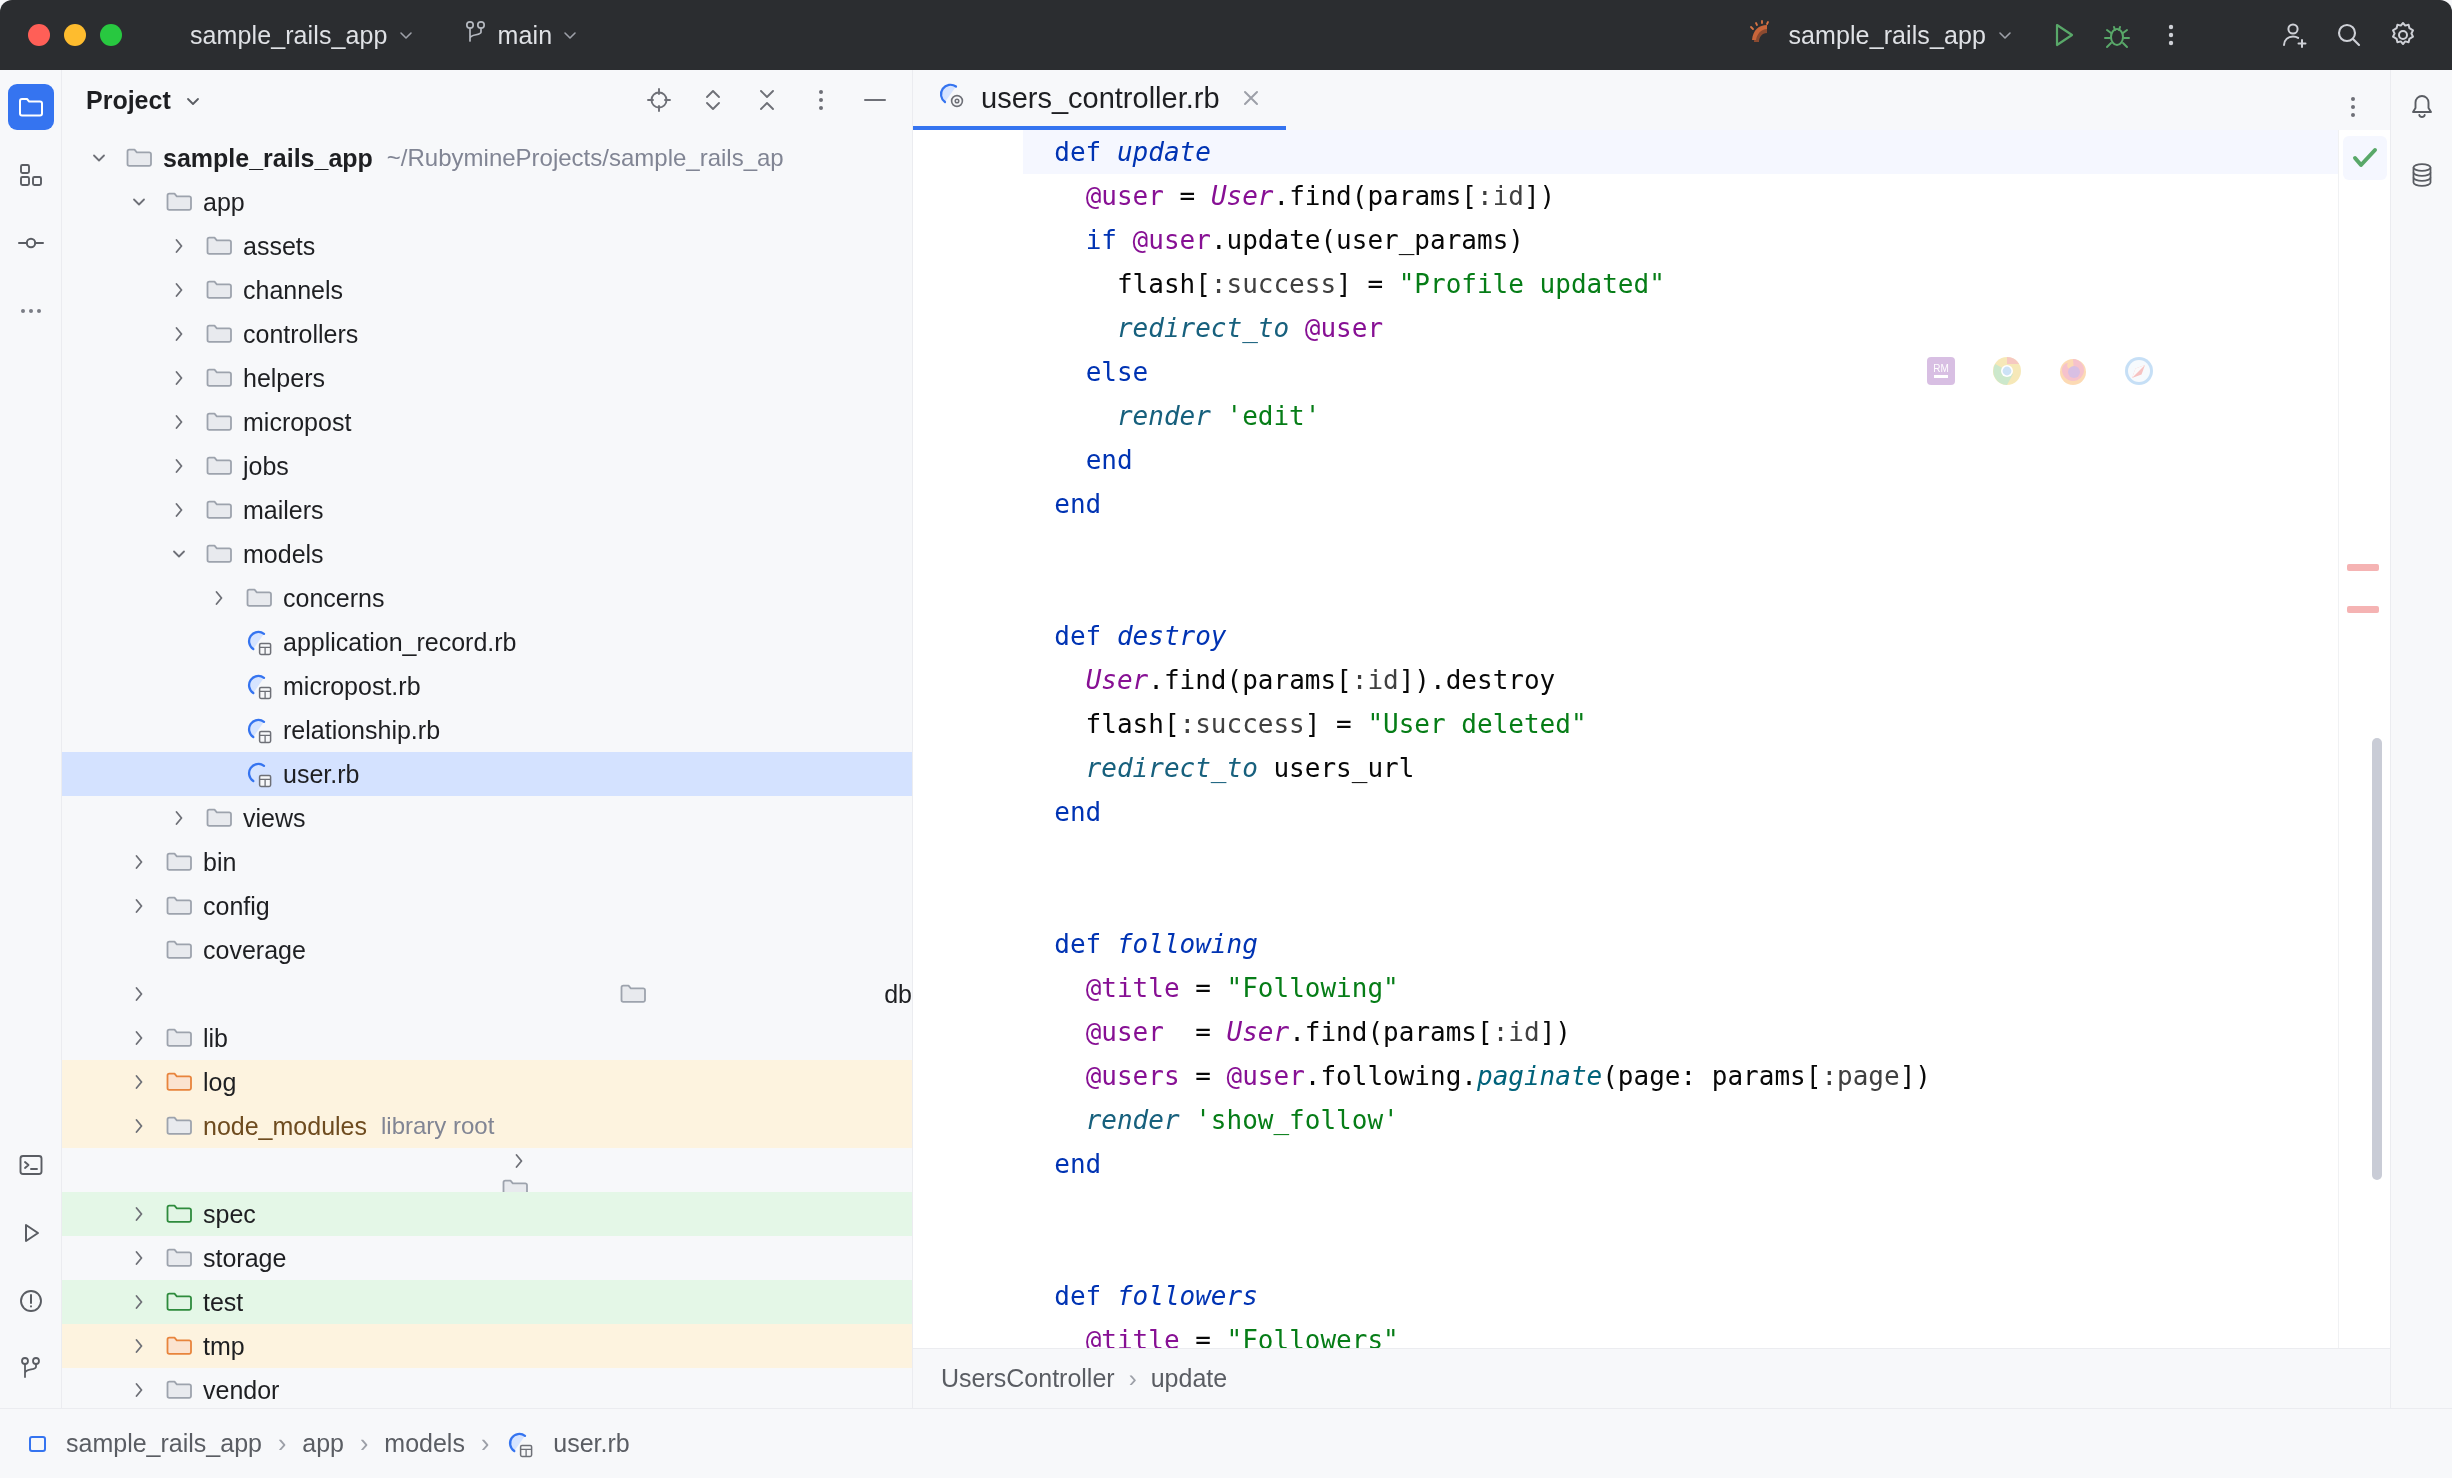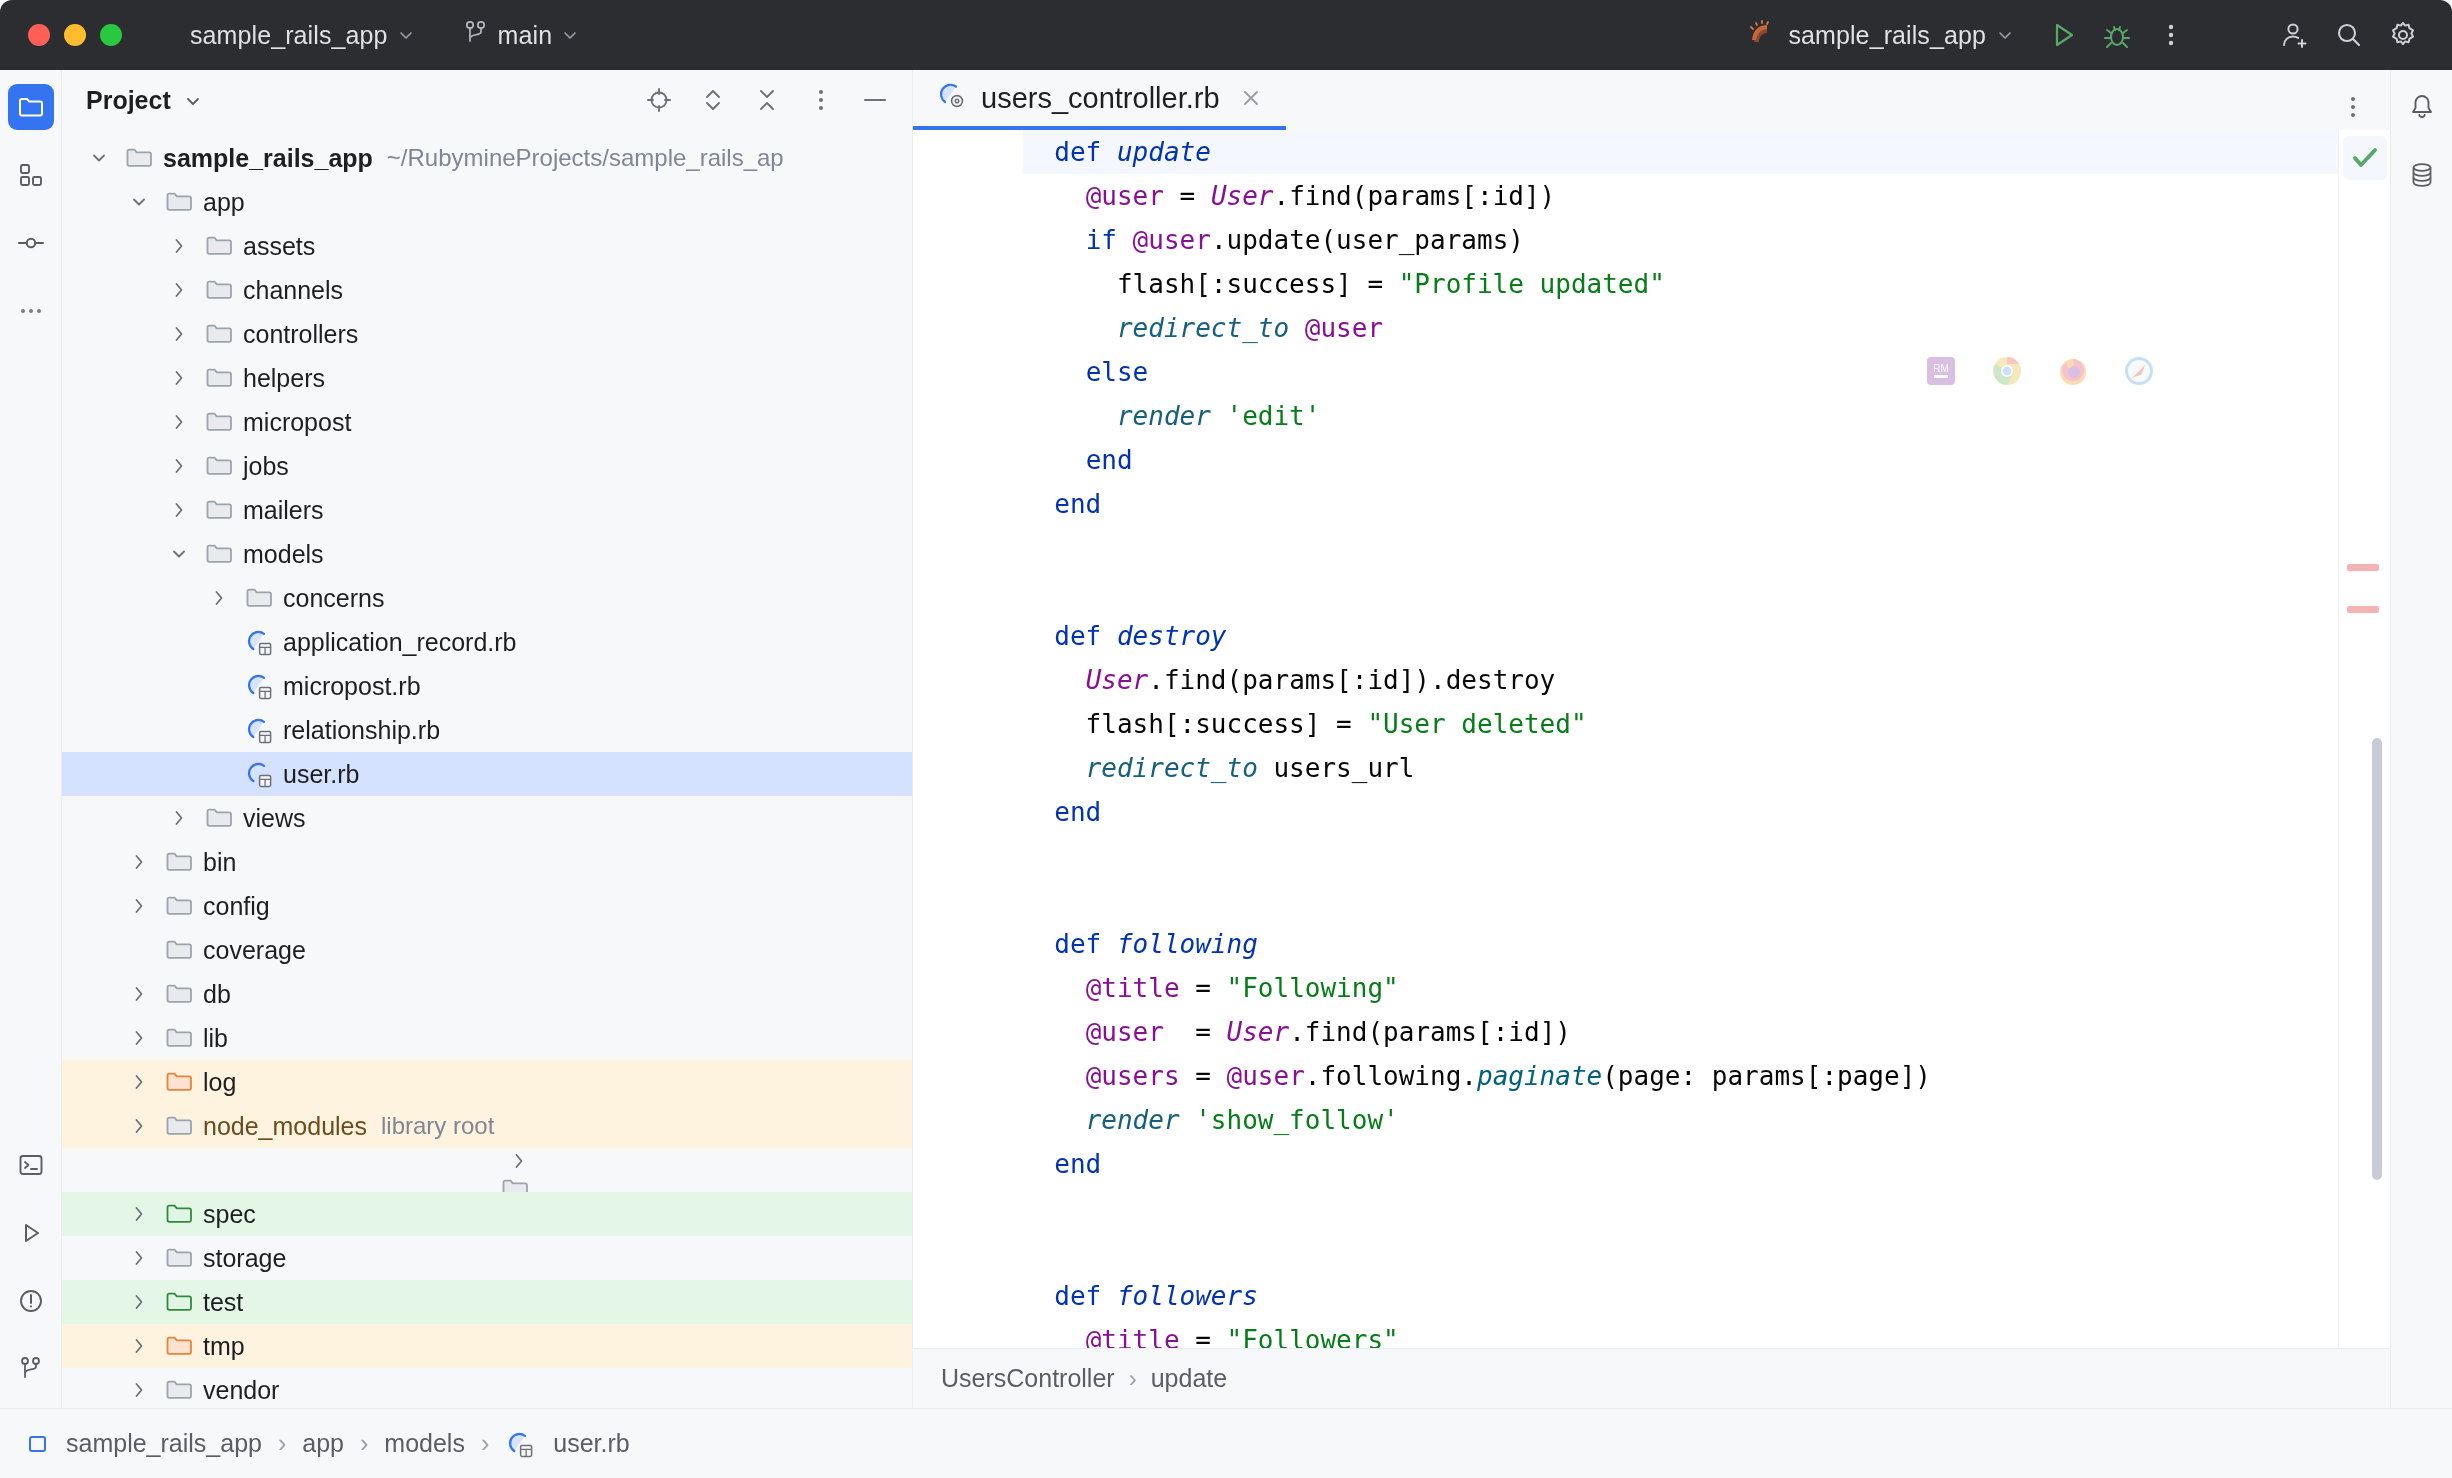--- a/index.html
+++ b/index.html
@@ -128,21 +128,21 @@
     color: #080808; padding: 0; margin: 0;
     white-space: pre;
   }
   .caret-line { position: absolute; left: 0; right: 0; top: 0; height: 44px; background: #F5F7FF; }
 
   .kw { color: #0033B3; }
   .mname { color: #00627A; font-style: italic; }
   .mdef { color: #0033B3; font-style: italic; }
   .ivar { color: #871094; }
   .const { color: #871094; font-style: italic; }
-  .sym { color: #000000; }
+  .sym { color: #404040; }
   .str { color: #067D17; }
   .rails { color: #17607D; font-style: italic; }
   .plain { color: #080808; }
 
   .browsers { position: absolute; display: flex; gap: 28px; align-items: center; opacity: .38; }
   .bico { width: 38px; height: 38px; border-radius: 50%; display:flex; align-items:center; justify-content:center; }
 
   
   .inspect {
     width: 52px; flex: 0 0 52px; background: #fff;
@@ -618,21 +618,21 @@
           <div class="row" style="padding-left: 64px;">
             <span class="arrow blank"></span>
             <span style="width: 12px;"></span>
             <span class="ficon">
               <svg width="30" height="30" viewBox="0 0 30 30">
                 <path d="M3.5 8.5a1.8 1.8 0 011.8-1.8h5.2l2.3 2.7h12.4a1.8 1.8 0 011.8 1.8v9.8a1.8 1.8 0 01-1.8 1.8H5.3a1.8 1.8 0 01-1.8-1.8z" fill="#E8EAEE" stroke="#9DA3AD" stroke-width="1.8" stroke-linejoin="round"></path>
               </svg>
             </span>
             <span class="rlabel">coverage</span>
           </div>
-          <div class="row" style="padding-left: 64px;">
+          <div class="row" style="padding-left: 64px; justify-content: space-between;">
             <span class="arrow">
               <svg width="22" height="22" viewBox="0 0 22 22">
                 <path d="M8.5 5l5 6-5 6" stroke="#6E7077" stroke-width="1.8" fill="none" stroke-linecap="round" stroke-linejoin="round"></path>
               </svg>
             </span>
             <span style="width: 12px;"></span>
             <span class="ficon">
               <svg width="30" height="30" viewBox="0 0 30 30">
                 <path d="M3.5 8.5a1.8 1.8 0 011.8-1.8h5.2l2.3 2.7h12.4a1.8 1.8 0 011.8 1.8v9.8a1.8 1.8 0 01-1.8 1.8H5.3a1.8 1.8 0 01-1.8-1.8z" fill="#E8EAEE" stroke="#9DA3AD" stroke-width="1.8" stroke-linejoin="round"></path>
               </svg>

